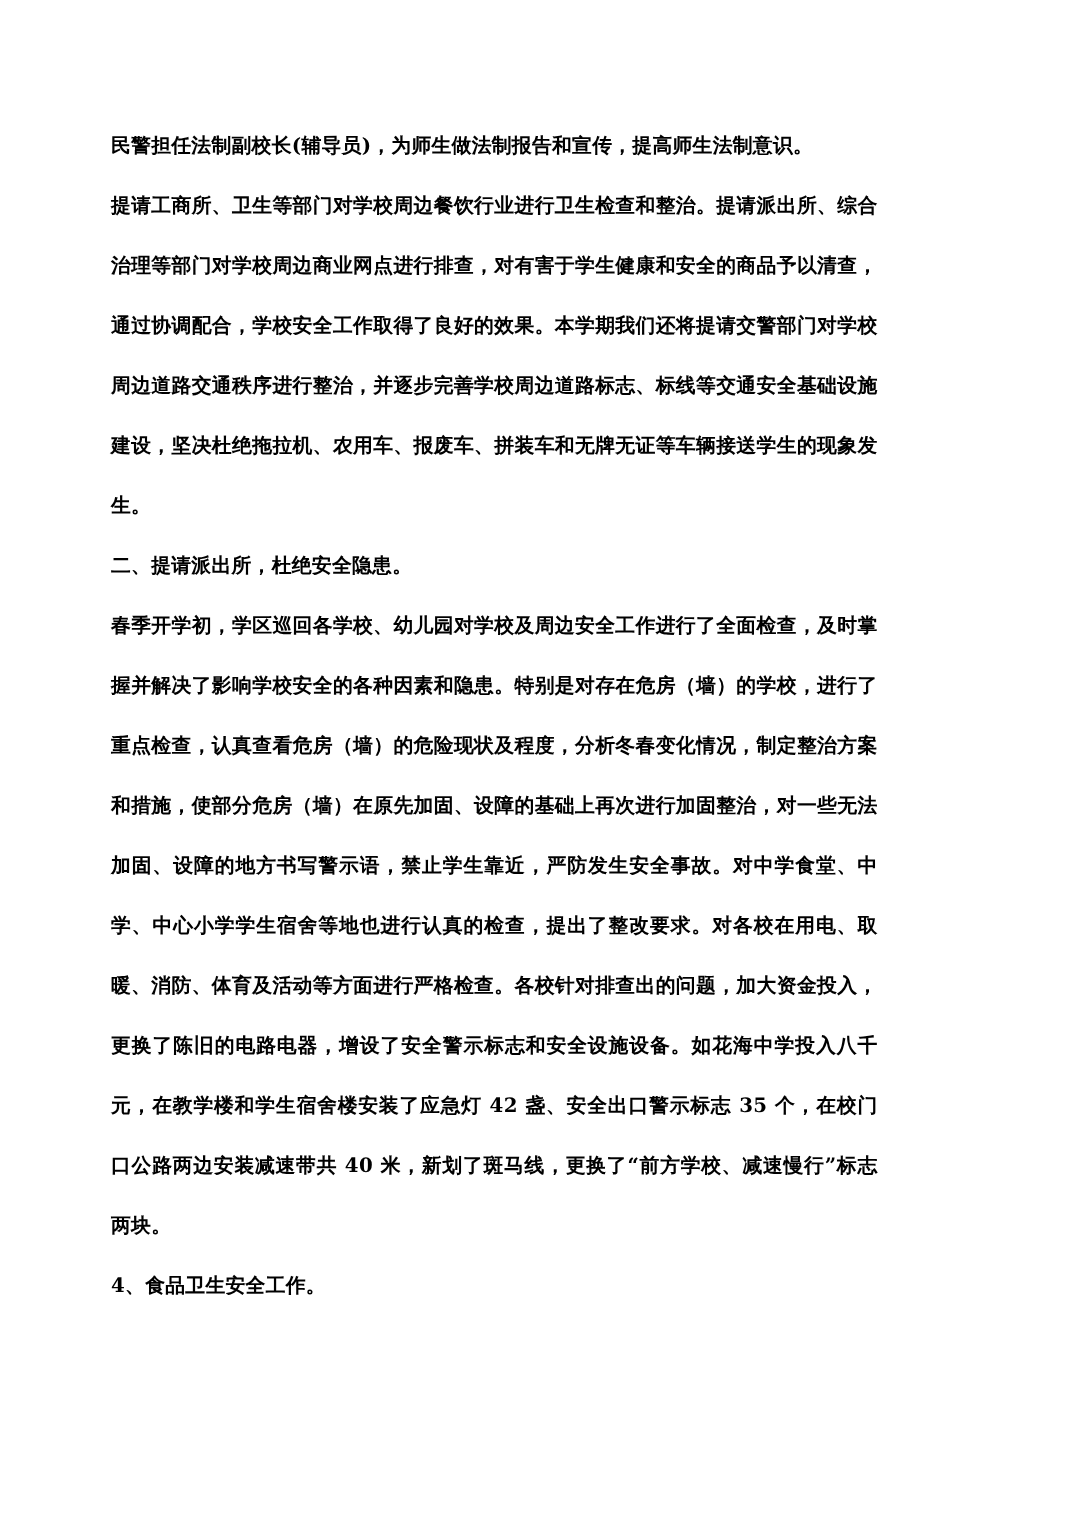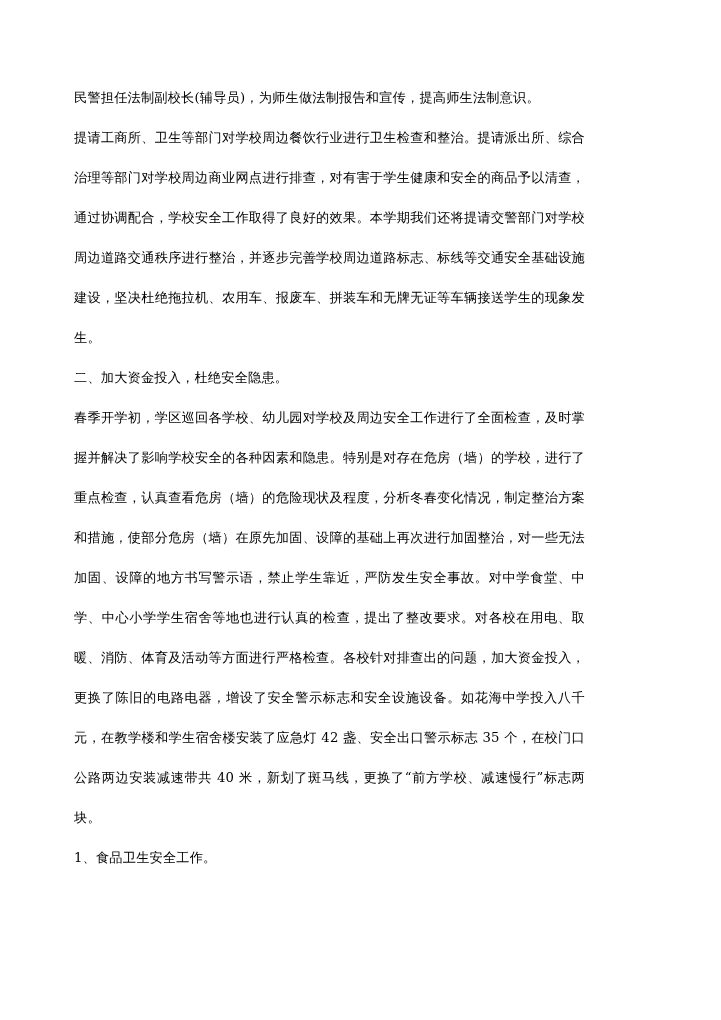--- a/index.html
+++ b/index.html
@@ -10,20 +10,21 @@
   .page {
     width: 659px;
     height: 1020px;
     background: #ffffff;
     position: relative;
     box-sizing: border-box;
     padding: 78px 74px 60px 74px;
     font-family: "DejaVu Serif", "Liberation Serif", serif;
     color: #000000;
     overflow: hidden;
+    font-weight: bold;
   }
   .doc-body {
     font-size: 13.2px;
     line-height: 40px;
     text-align: justify;
     text-justify: inter-ideograph;
   }
   .doc-body p {
     margin: 0;
     padding: 0;
@@ -38,17 +39,17 @@
     text-align: left;
   }
 </style>
 </head>
 <body>
 
 <div class="page">
   <div class="doc-body">
     <p class="plain">民警担任法制副校长(辅导员)，为师生做法制报告和宣传，提高师生法制意识。</p>
     <p class="justified">提请工商所、卫生等部门对学校周边餐饮行业进行卫生检查和整治。提请派出所、综合治理等部门对学校周边商业网点进行排查，对有害于学生健康和安全的商品予以清查，通过协调配合，学校安全工作取得了良好的效果。本学期我们还将提请交警部门对学校周边道路交通秩序进行整治，并逐步完善学校周边道路标志、标线等交通安全基础设施建设，坚决杜绝拖拉机、农用车、报废车、拼装车和无牌无证等车辆接送学生的现象发生。</p>
-    <p class="plain">二、加大资金投入，杜绝安全隐患。</p>
+    <p class="plain">二、提请派出所，杜绝安全隐患。</p>
     <p class="justified">春季开学初，学区巡回各学校、幼儿园对学校及周边安全工作进行了全面检查，及时掌握并解决了影响学校安全的各种因素和隐患。特别是对存在危房（墙）的学校，进行了重点检查，认真查看危房（墙）的危险现状及程度，分析冬春变化情况，制定整治方案和措施，使部分危房（墙）在原先加固、设障的基础上再次进行加固整治，对一些无法加固、设障的地方书写警示语，禁止学生靠近，严防发生安全事故。对中学食堂、中学、中心小学学生宿舍等地也进行认真的检查，提出了整改要求。对各校在用电、取暖、消防、体育及活动等方面进行严格检查。各校针对排查出的问题，加大资金投入，更换了陈旧的电路电器，增设了安全警示标志和安全设施设备。如花海中学投入八千元，在教学楼和学生宿舍楼安装了应急灯 42 盏、安全出口警示标志 35 个，在校门口公路两边安装减速带共 40 米，新划了斑马线，更换了“前方学校、减速慢行”标志两块。</p>
-    <p class="plain">1、食品卫生安全工作。</p>
+    <p class="plain">4、食品卫生安全工作。</p>
   </div>
 </div>
 
 </body></html>

